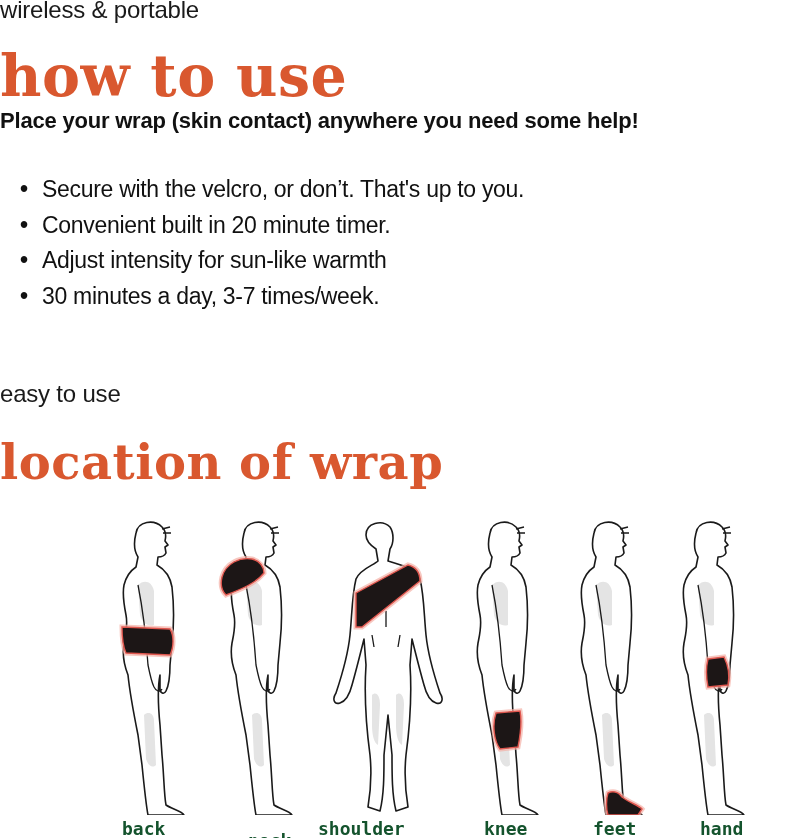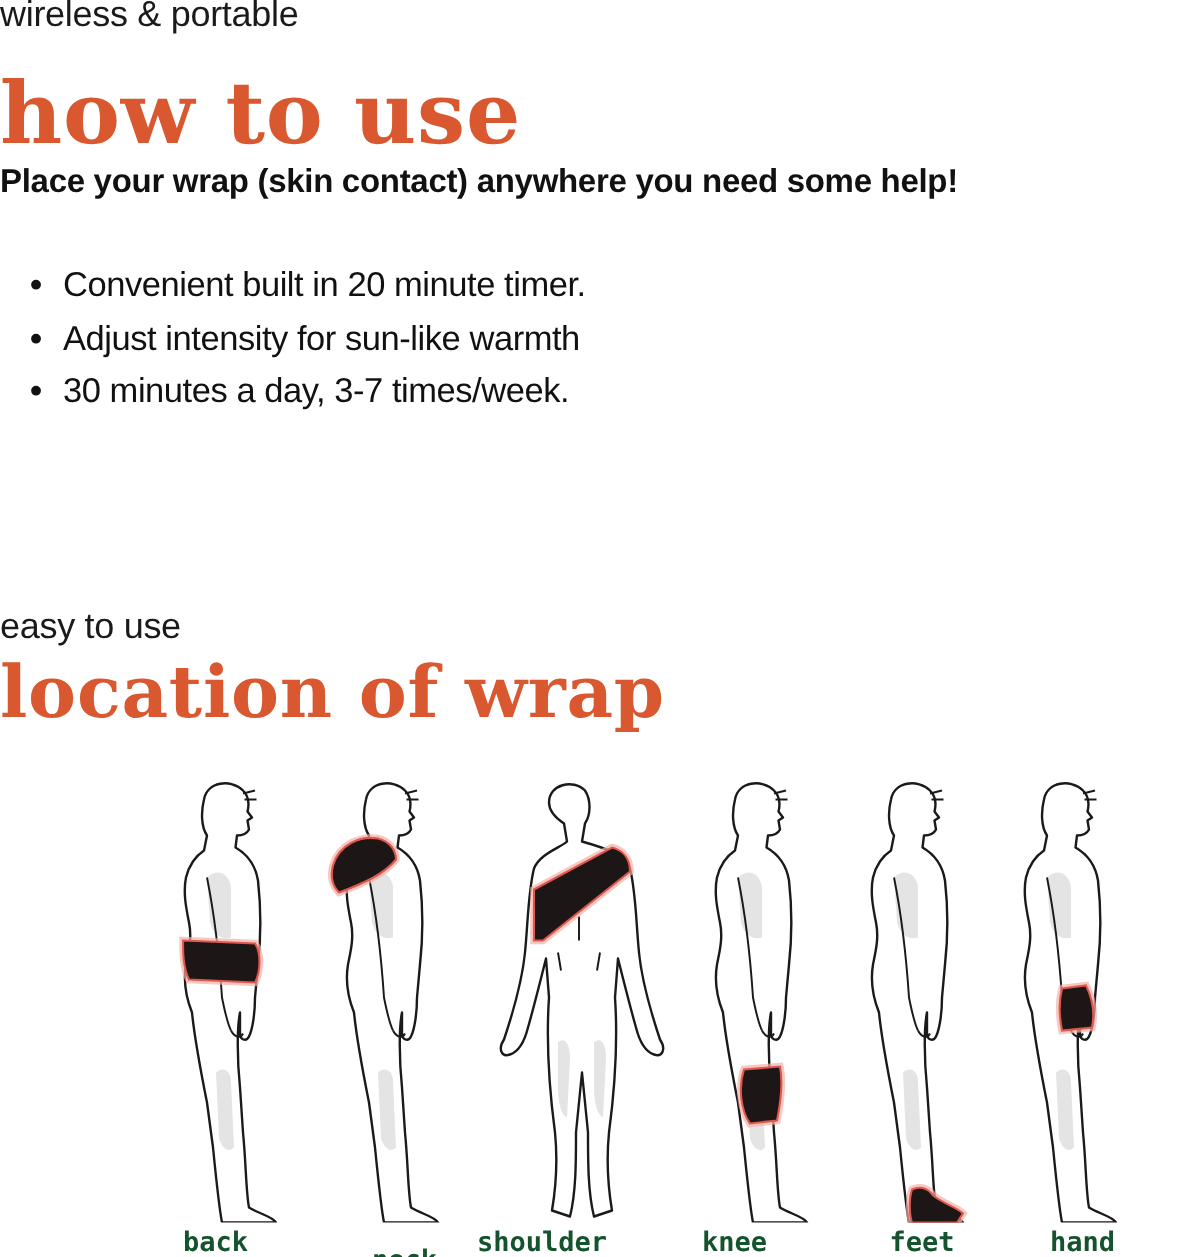--- a/index.html
+++ b/index.html
@@ -18,26 +18,27 @@
   svg .glow { fill: none; stroke: #f3b0a6; stroke-width: 5; opacity: 0.7; }
 </style>
 </head>
 <body>
 
 <div class="subtitle" style="top:-4px;">wireless &amp; portable</div>
 <div class="heading" style="top:42px; font-size:57px;">how to use</div>
 <div class="lead">Place your wrap (skin contact) anywhere you need some help!</div>
 
 <ul class="bullets">
+  <li><span class="dot">•</span><span>Secure with the velcro, or don’t. That's up to you.</span></li>
   <li><span class="dot">•</span><span>Convenient built in 20 minute timer.</span></li>
   <li><span class="dot">•</span><span>Adjust intensity for sun-like warmth</span></li>
   <li><span class="dot">•</span><span>30 minutes a day, 3-7 times/week.</span></li>
 </ul>
 
-<div class="subtitle" style="top:404px;text-align:center;">easy to use</div>
+<div class="subtitle" style="top:380px;text-align:center;">easy to use</div>
 <div class="heading" style="top:434px; font-size:48px;">location of wrap</div>
 
 <svg width="800" height="310" viewBox="0 0 800 310" style="position:absolute; left:0; top:505px;">
   <defs>
     <g id="side-man">
 
       <path class="body" d="M28,18 C30,6 46,4 54,12 C58,16 58,22 57,26 L60,30 L57,32 L58,38 C56,42 52,42 50,42 L49,50 C56,54 62,60 64,72 C66,90 66,110 64,128 L62,150 C62,162 60,172 58,176 C56,180 52,178 52,174 L52,160 C50,170 50,190 52,210 L54,240 C56,260 56,280 58,290 C64,294 74,296 76,300 L40,300 C38,290 36,270 34,250 L30,220 C26,200 22,180 20,160 C16,150 14,140 16,128 C18,118 20,110 18,100 C16,90 14,80 16,70 C18,62 22,56 28,52 L30,42 C26,36 26,26 28,18 Z"></path>
       <path class="shade" d="M30,70 C36,64 44,66 46,76 L46,110 C40,112 34,108 32,100 Z"></path>
       <path class="shade" d="M36,200 C40,196 46,198 46,206 L48,250 C44,254 40,250 38,244 Z"></path>
       <path class="line" d="M30,70 C34,90 38,120 40,150 C42,160 44,168 46,172"></path>
@@ -85,15 +86,15 @@
   <g transform="translate(668,10)">
     <use href="#side-man"></use>
     <path class="glow" d="M40,144 L56,142 C60,150 62,160 60,170 L40,172 C38,162 38,152 40,144 Z"></path>
     <path class="wrap" d="M40,144 L56,142 C60,150 62,160 60,170 L40,172 C38,162 38,152 40,144 Z"></path>
   </g>
 </svg>
 
 <div class="fig-label" style="left:122px;">back</div>
 <div class="fig-label" style="left:248px;margin-top:12px;">neck</div>
 <div class="fig-label" style="left:318px;">shoulder</div>
-<div class="fig-label" style="left:468px;">knee</div>
+<div class="fig-label" style="left:484px;">knee</div>
 <div class="fig-label" style="left:593px;">feet</div>
 <div class="fig-label" style="left:700px;">hand</div>
 
 </body></html>

